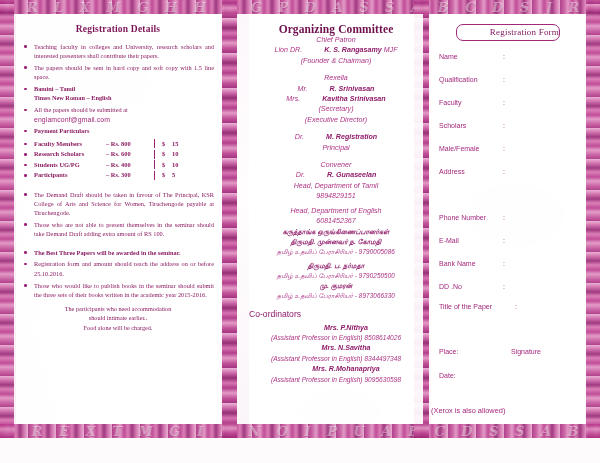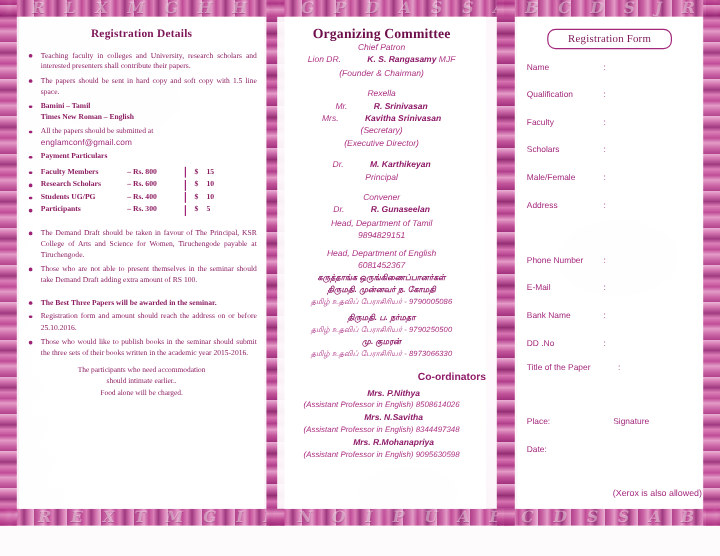--- a/index.html
+++ b/index.html
@@ -90,21 +90,21 @@
 
   
   .panel {
     position: absolute;
     top: 14px;
     height: 410px;
     background: rgba(255,255,255,.93);
     overflow: hidden;
   }
   .panel-left   { left: 16px;  width: 204px; }
-  .panel-mid    { left: 231px; width: 174px; }
+  .panel-mid    { left: 249px; width: 174px; }
   .panel-right  { left: 431px; width: 154px; }
 
   
   .reg-title {
     text-align: center;
     font-family: "Liberation Serif", serif;
     font-weight: bold;
     font-size: 9.5px;
     color: #7c1457;
     letter-spacing: .2px;
@@ -203,36 +203,36 @@
     font-family: "Liberation Sans", sans-serif;
     font-size: 6.3px;
     letter-spacing: .1px;
     color: #a8297f;
     line-height: 10px;
   }
   .mline.tam.b2 { font-weight: bold; font-size: 6.6px; color: #8e1a68; }
   .gap4 { height: 4px; }
   .gap7 { height: 7px; }
   .coord-title {
-    text-align: right;
-    font-family: "Liberation Sans", sans-serif;
-    font-weight: bold;
+    text-align: left;
+    font-family: "Liberation Sans", sans-serif;
+    font-weight: normal;
     font-size: 8.6px;
     color: #8e1a68;
     margin-top: 8px;
     margin-bottom: 4px;
   }
 
   
   .rf-badge {
     margin: 10px auto 0 auto;
     width: 104px;
     border: 1.2px solid #a2287b;
     border-radius: 7px;
-    text-align: center;
+    text-align: right;
     font-family: "Liberation Serif", serif;
     font-size: 9px;
     color: #7c1457;
     padding: 2px 0 2.5px 0;
     letter-spacing: .2px;
   }
   .field {
     display: flex;
     align-items: flex-start;
     margin: 0 0 0 8px;
@@ -249,21 +249,21 @@
   .sig-row {
     display: flex;
     margin: 0 0 0 8px;
     font-family: "Liberation Sans", sans-serif;
     font-size: 7px;
     color: #a3277c;
     height: 24px;
   }
   .sig-row .place { width: 72px; }
   .xerox {
-    text-align: right;
+    text-align: left;
     font-family: "Liberation Sans", sans-serif;
     font-size: 7.4px;
     color: #a3277c;
     margin-top: 10px;
   }
 
   
   .smudge {
     position: absolute;
     border-radius: 50%;
@@ -393,21 +393,21 @@
         </div>
         <div class="mline">(Secretary)</div>
         <div class="mline">(Executive Director)</div>
       </div>
 
       <div class="gap7"></div>
 
       <div class="mid-block">
         <div class="mline">
           <span>Dr.</span>
-          <span class="mline bold" style="display:inline;">M. Karthikeyan</span>
+          <span class="mline bold" style="display:inline;">M. Registration</span>
         </div>
         <div class="mline">Principal</div>
       </div>
 
       <div class="gap7"></div>
 
       <div class="mid-block">
         <div class="mline">Convener</div>
         <div class="mline">
           <span>Dr.</span>

